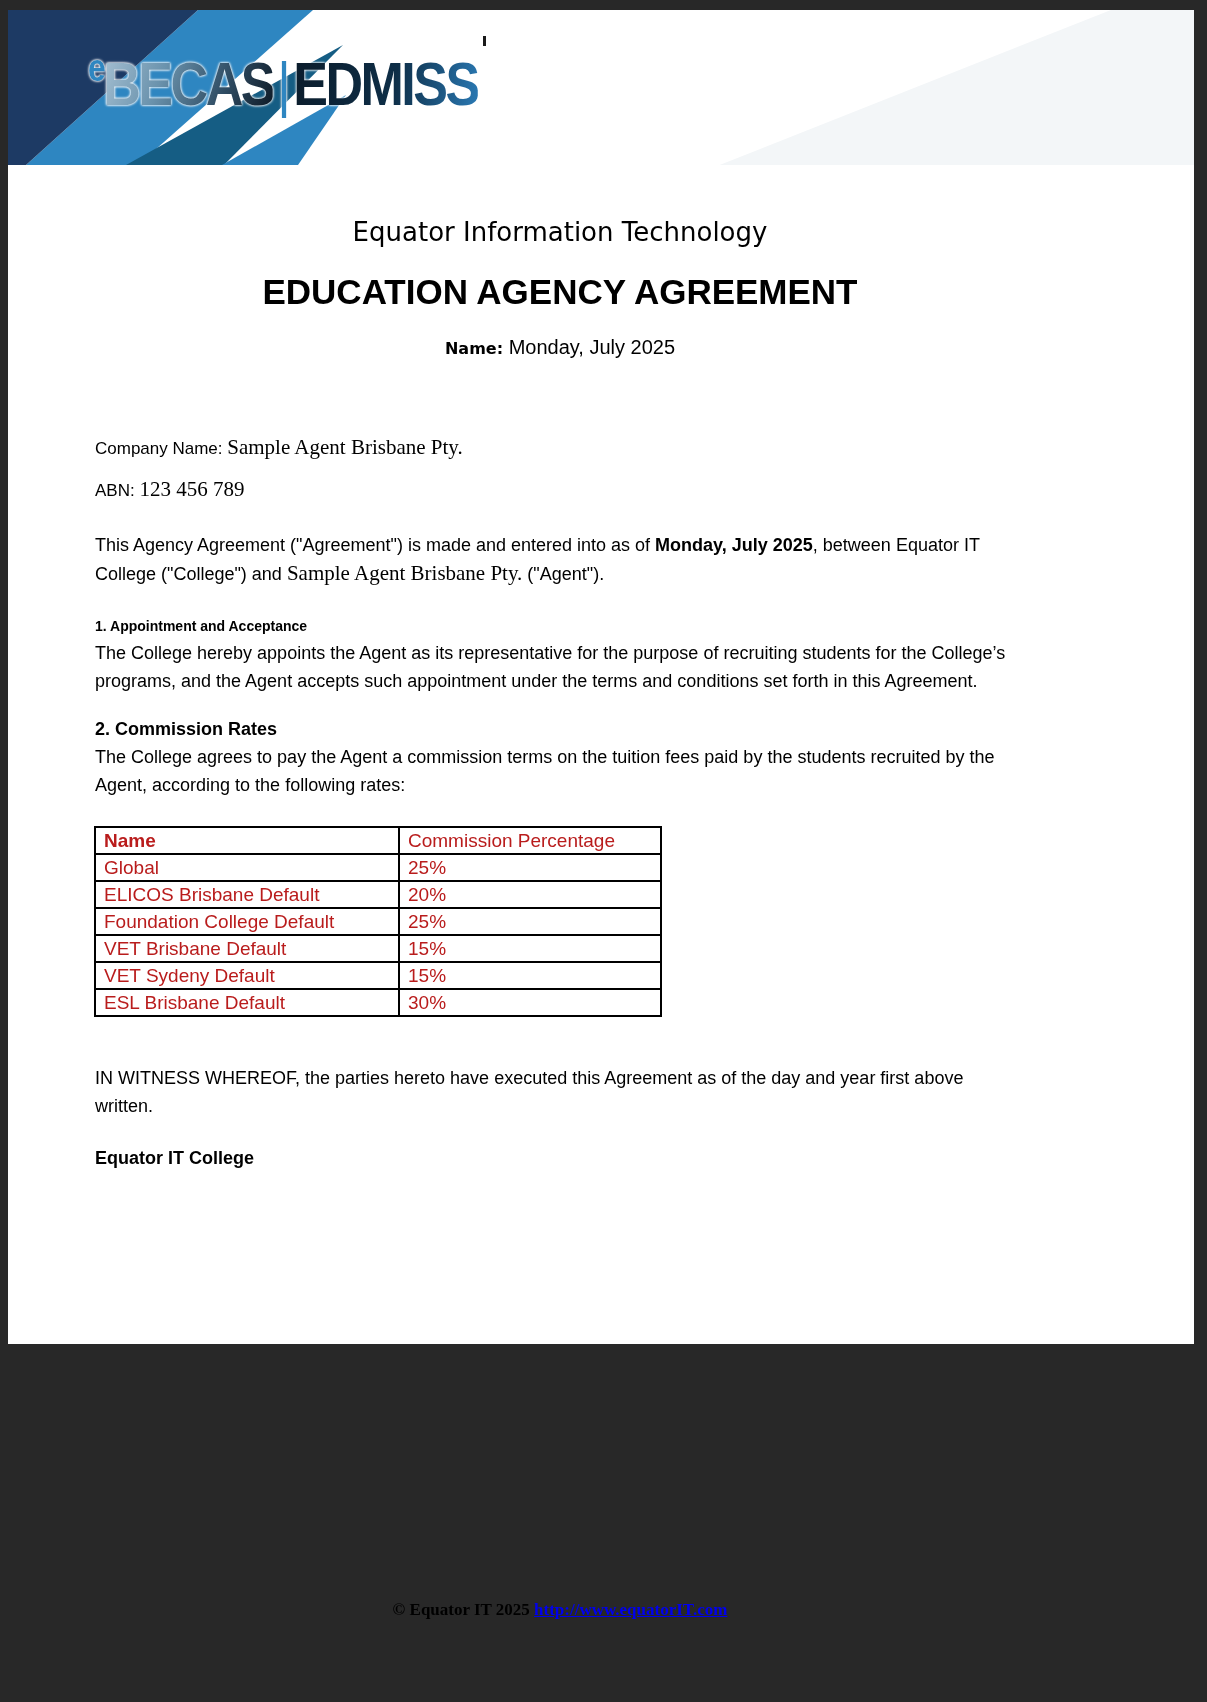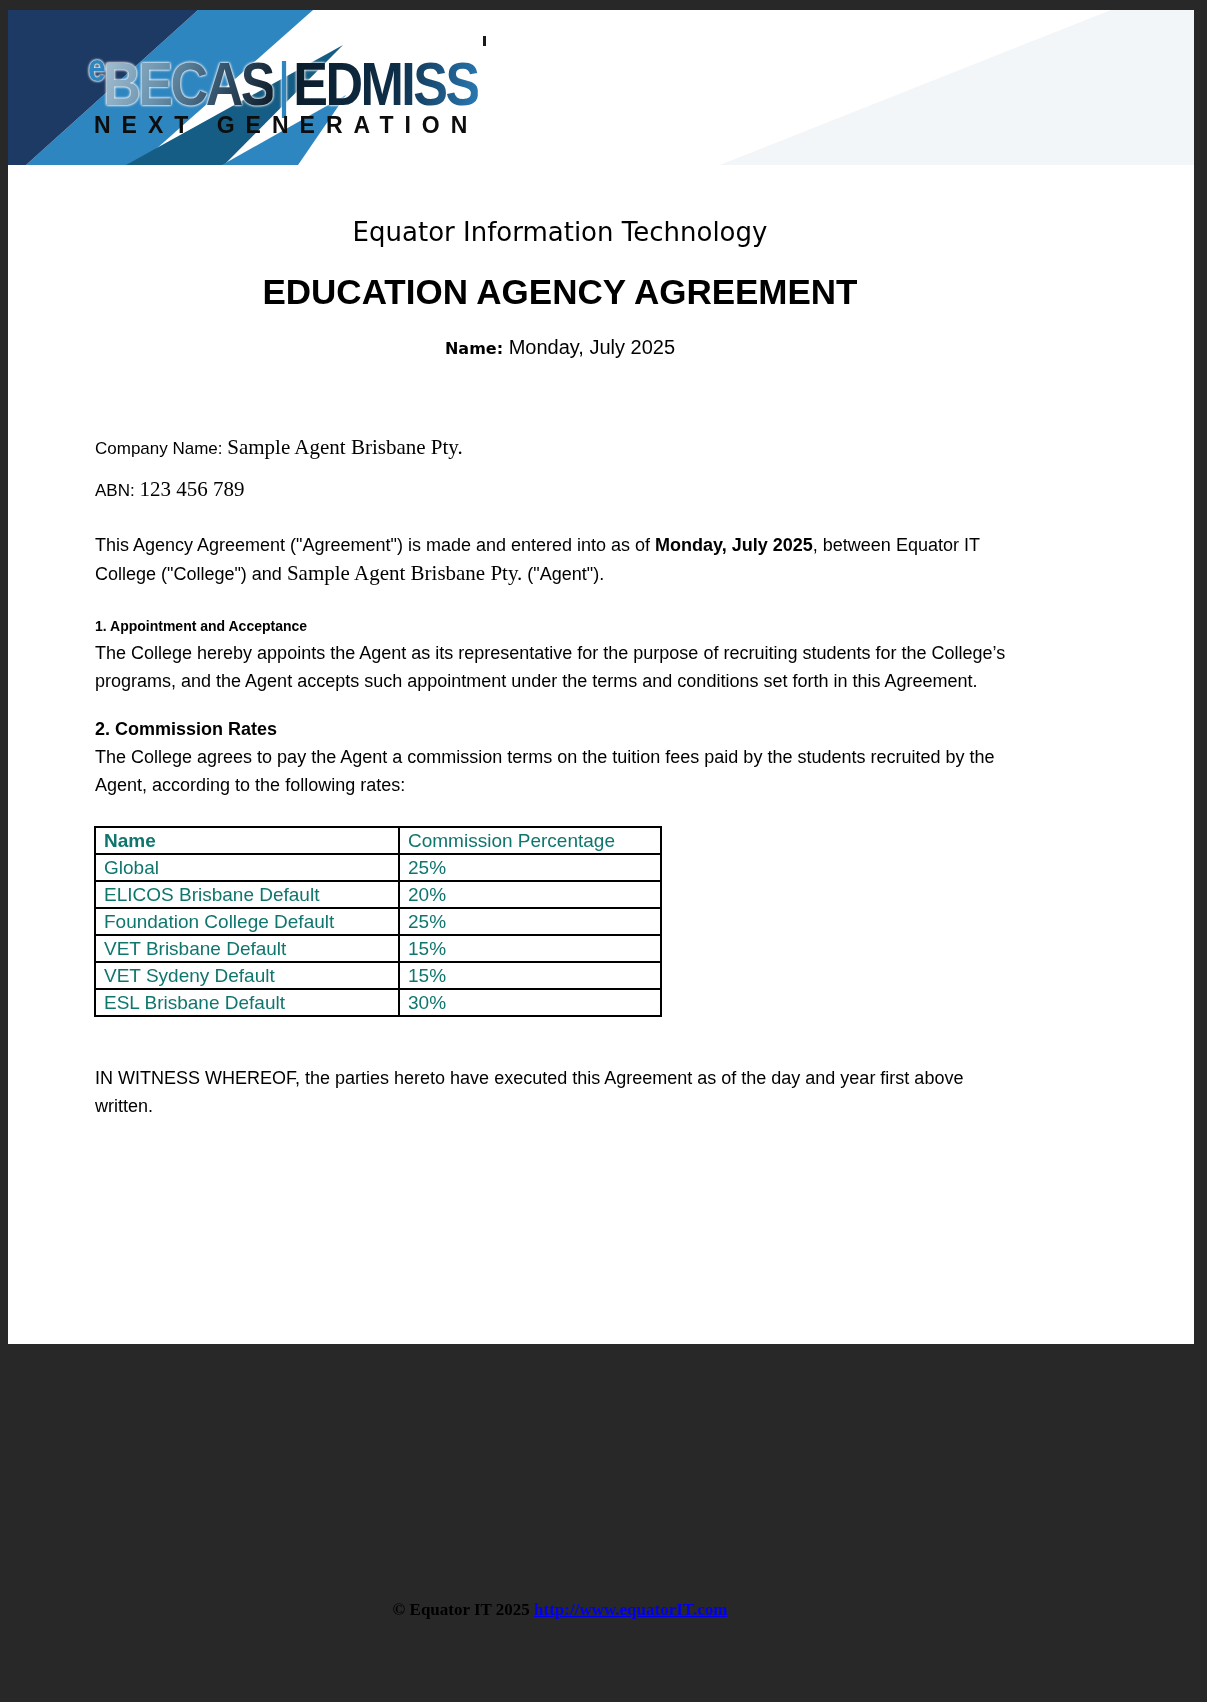--- a/index.html
+++ b/index.html
@@ -66,21 +66,21 @@
   .p1{top:629px;}
   .h2{top:705px;font-size:18px;font-weight:bold;line-height:28px;}
   .p2{top:733px;}
   .p-witness{top:1054px;}
   .college{top:1134px;font-size:18px;font-weight:bold;line-height:28px;}
   b.inlinebold{font-weight:bold;}
   
   .ctable{
     position:absolute;left:86px;top:816px;
     border-collapse:collapse;
-    font-size:19px;color:#0f766e;border-radius:29px;
+    font-size:19px;color:#b91c1c;border-radius:29px;
   }
   .ctable th,.ctable td{
     border:2px solid #000;
     height:25px;line-height:25px;
     padding:0 6px 0 8px;
     text-align:left;font-weight:normal;
     white-space:nowrap;
   }
   .ctable th.first{font-weight:bold;}
   .ctable .c-name{width:288px;}
@@ -101,21 +101,20 @@
   <div class="banner">
     <div class="shape shape-gray"></div>
     <div class="shape shape-blue"></div>
     <div class="shape shape-teal"></div>
     <div class="shape shape-blue2"></div>
     <div class="shape shape-navy"></div>
     <div class="logo">
       <span class="e-mark">e</span><span class="becas">BECAS</span><span class="divider">|</span><span class="edmiss">EDMISS</span>
     </div>
     <div class="logo-tick"></div>
-    <div class="tagline">NEXT GENERATION</div>
   </div>
 
   <div class="col centered t1">Equator Information Technology</div>
   <div class="col centered t2">EDUCATION AGENCY AGREEMENT</div>
   <div class="col centered dateline"><span class="dlabel">Name:</span><span> Monday, July 2025</span></div>
 
   <div class="col companyline"><span>Company Name: </span><span class="serifval">Sample Agent Brisbane Pty.</span></div>
   <div class="col abnline"><span>ABN: </span><span class="serifval">123 456 789</span></div>
 
   <div class="col para p-intro"><span>This Agency Agreement ("Agreement") is made and entered into as of </span><b class="inlinebold">Monday, July 2025</b><span>, between Equator IT</span><br><span>College ("College") and </span><span class="serifval">Sample Agent Brisbane Pty.</span><span> ("Agent").</span></div>
@@ -155,16 +154,17 @@
         <td>15%</td>
       </tr>
       <tr>
         <td>ESL Brisbane Default</td>
         <td>30%</td>
       </tr>
     </tbody>
   </table>
 
   <div class="col para p-witness"><span>IN WITNESS WHEREOF, the parties hereto have executed this Agreement as of the day and year first above</span><br><span>written.</span></div>
+  <div class="col college">Equator IT College</div>
 
   <div class="footer"><span>© Equator IT 2025</span><span> </span><a>http://www.equatorIT.com</a></div>
 
 </div>
 
 </body></html>

